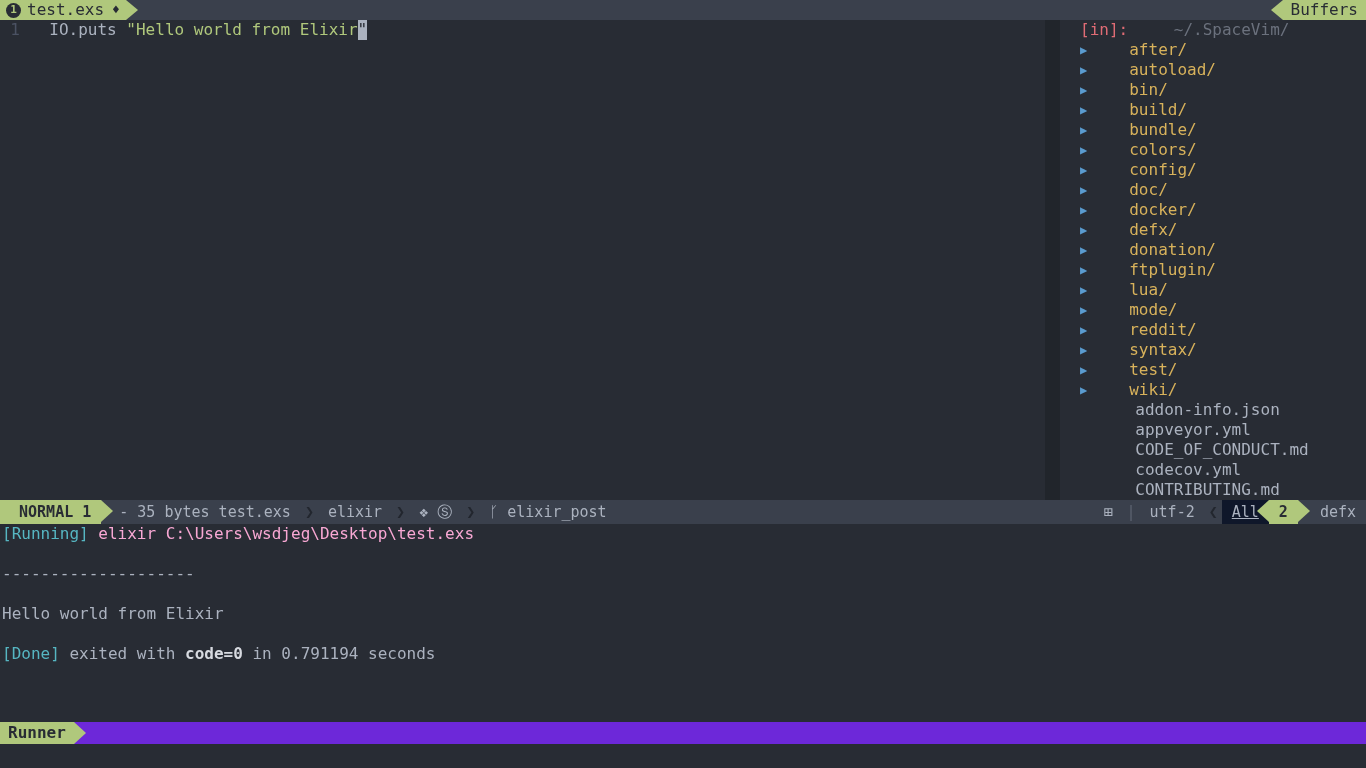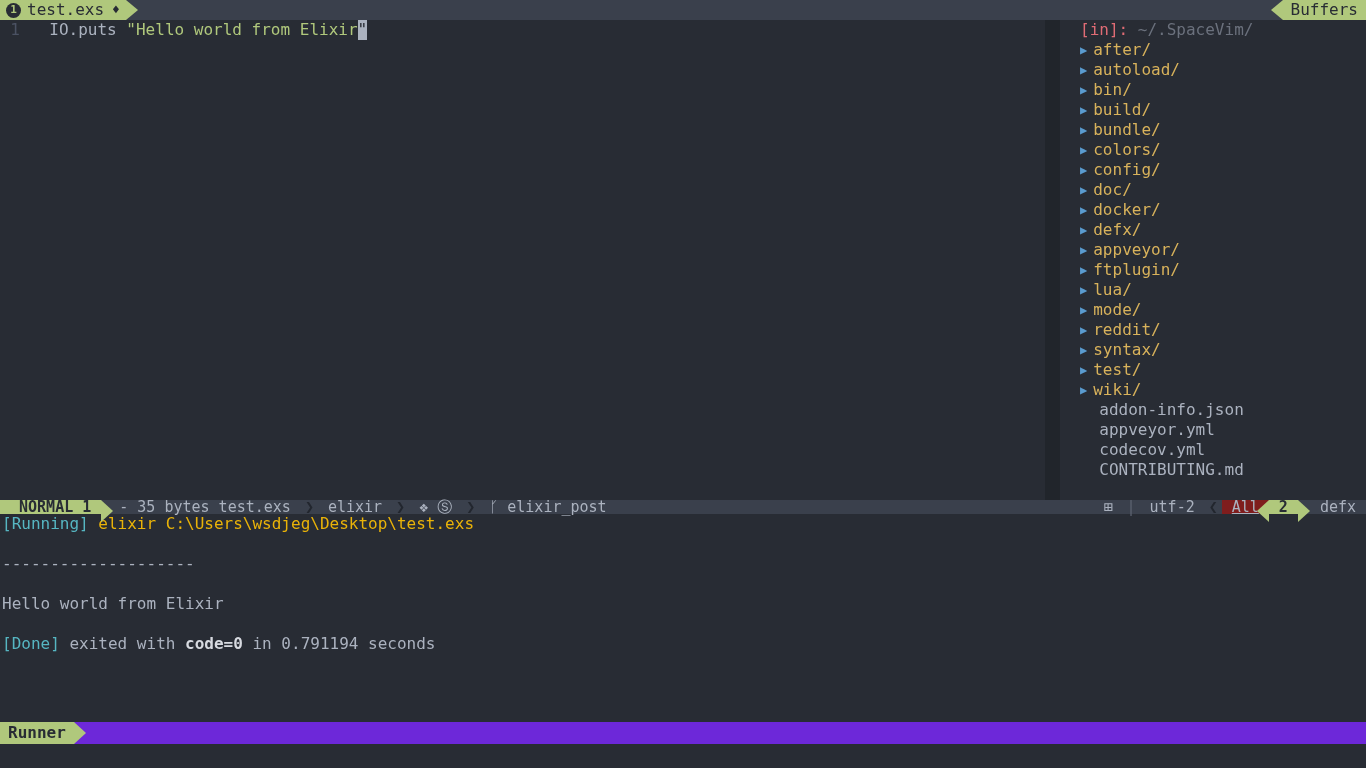--- a/index.html
+++ b/index.html
@@ -51,43 +51,43 @@
   .tk-id { color: #abb2bf; }
   .tk-str { color: #b0c87c; }
   .code .cursor-block {
     display:inline-block; background:#abb2bf; color:#282c34;
     width: 0.6em;
   }
   .editor-scrollbar { width: 15px; background:#21252b; }
 
   
   .tree { flex: 1; overflow: hidden; padding-top:0; }
-  .tree-row { height: 20px; display: flex; align-items: center; padding-left: 20px; white-space: pre; }
+  .tree-row { height: 20px; display: flex; align-items: center; padding-left: 20px; white-space: pre; gap: 36px; }
   .tree-in-label { color: #e06c75; }
   .tree-in-path  { color: #6b717d; }
   .tree-arrow { color: #5a9bcf; margin-right: 6px; font-size: 12px; }
   .tree-dir { color: #d8b25b; }
   .tree-file { color: #abb2bf; }
 
   
-  .statusline { height: 14px; background: #3a404c; display: flex; align-items: stretch; position: relative; font-size: 15px; }
+  .statusline { height: 24px; background: #3a404c; display: flex; align-items: stretch; position: relative; font-size: 15px; }
   .seg { display: flex; align-items: center; padding: 0 10px; white-space: pre; }
   .seg-mode {
     background: #b0c87c; color: #282c34; font-weight: bold; position: relative;
   }
   .seg-mode::after {
     content:""; position:absolute; right:-12px; top:0;
     border-top:11px solid transparent; border-bottom:11px solid transparent;
     border-left:12px solid #b0c87c;
   }
   .seg-arrow-dark { position:relative; padding-left: 18px; }
   .seg-sep { color:#5c6370; padding: 0 4px; display:flex; align-items:center; }
   .seg-right { margin-left: auto; display:flex; }
   .seg-enc { background:#3a404c; color:#abb2bf; }
-  .seg-pct { background:#7f1d1d; color:#abb2bf;text-decoration:underline; }
+  .seg-pct { background:#0f172a; color:#abb2bf;text-decoration:underline; }
   .seg-win {
     background:#b0c87c; color:#282c34; font-weight: bold; position:relative; padding:0 10px;
     display:flex; align-items:center;
   }
   .seg-win::before{
     content:""; position:absolute; left:-12px; top:0;
     border-top:11px solid transparent; border-bottom:11px solid transparent;
     border-right:12px solid #b0c87c;
   }
   .seg-win::after{
@@ -96,21 +96,21 @@
     border-left:12px solid #b0c87c;
   }
   .seg-defx { color:#abb2bf; padding-left: 22px; }
   .stat-text { color:#abb2bf; }
   .chevr { color:#22262e; padding:0 4px; }
 
   
   .runner { flex: 1; background: #282c34; display:flex; flex-direction: column; }
   .runner-body { flex:1; padding: 0 2px; white-space: pre; }
   .g-cyan   { color: #56b6c2; }
-  .g-dim { color: #eab308; }
+  .g-dim { color: #f9a8d4; }
   .g-white { color:#abb2bf; }
   .g-bold  { color:#d7dae0; font-weight:bold; }
   .runner-status { height: 22px; background:#6d28d9; display:flex; align-items:stretch; }
   .runner-tab {
     background:#b0c87c; color:#282c34; font-weight:bold; padding: 0 8px;
     display:flex; align-items:center; position:relative;
   }
   .runner-tab::after{
     content:""; position:absolute; right:-12px; top:0;
     border-top:11px solid transparent; border-bottom:11px solid transparent;
@@ -159,30 +159,31 @@
       <div class="tree-row"><span class="tree-arrow">▶</span><span class="tree-dir">after/</span></div>
           <div class="tree-row"><span class="tree-arrow">▶</span><span class="tree-dir">autoload/</span></div>
           <div class="tree-row"><span class="tree-arrow">▶</span><span class="tree-dir">bin/</span></div>
           <div class="tree-row"><span class="tree-arrow">▶</span><span class="tree-dir">build/</span></div>
           <div class="tree-row"><span class="tree-arrow">▶</span><span class="tree-dir">bundle/</span></div>
           <div class="tree-row"><span class="tree-arrow">▶</span><span class="tree-dir">colors/</span></div>
           <div class="tree-row"><span class="tree-arrow">▶</span><span class="tree-dir">config/</span></div>
           <div class="tree-row"><span class="tree-arrow">▶</span><span class="tree-dir">doc/</span></div>
           <div class="tree-row"><span class="tree-arrow">▶</span><span class="tree-dir">docker/</span></div>
           <div class="tree-row"><span class="tree-arrow">▶</span><span class="tree-dir">defx/</span></div>
-          <div class="tree-row"><span class="tree-arrow">▶</span><span class="tree-dir">appveyor/</span></div>
+          <div class="tree-row"><span class="tree-arrow">▶</span><span class="tree-dir">donation/</span></div>
           <div class="tree-row"><span class="tree-arrow">▶</span><span class="tree-dir">ftplugin/</span></div>
           <div class="tree-row"><span class="tree-arrow">▶</span><span class="tree-dir">lua/</span></div>
           <div class="tree-row"><span class="tree-arrow">▶</span><span class="tree-dir">mode/</span></div>
           <div class="tree-row"><span class="tree-arrow">▶</span><span class="tree-dir">reddit/</span></div>
           <div class="tree-row"><span class="tree-arrow">▶</span><span class="tree-dir">syntax/</span></div>
           <div class="tree-row"><span class="tree-arrow">▶</span><span class="tree-dir">test/</span></div>
           <div class="tree-row"><span class="tree-arrow">▶</span><span class="tree-dir">wiki/</span></div>
           <div class="tree-row"><span>  </span><span class="tree-file">addon-info.json</span></div>
           <div class="tree-row"><span>  </span><span class="tree-file">appveyor.yml</span></div>
+          <div class="tree-row"><span>  </span><span class="tree-file">CODE_OF_CONDUCT.md</span></div>
           <div class="tree-row"><span>  </span><span class="tree-file">codecov.yml</span></div>
           <div class="tree-row"><span>  </span><span class="tree-file">CONTRIBUTING.md</span></div>
         </div>
     </div>
   </div>
 
   <div class="statusline">
     <div class="seg seg-mode">
       <span> NORMAL </span>
       <span>1</span>

